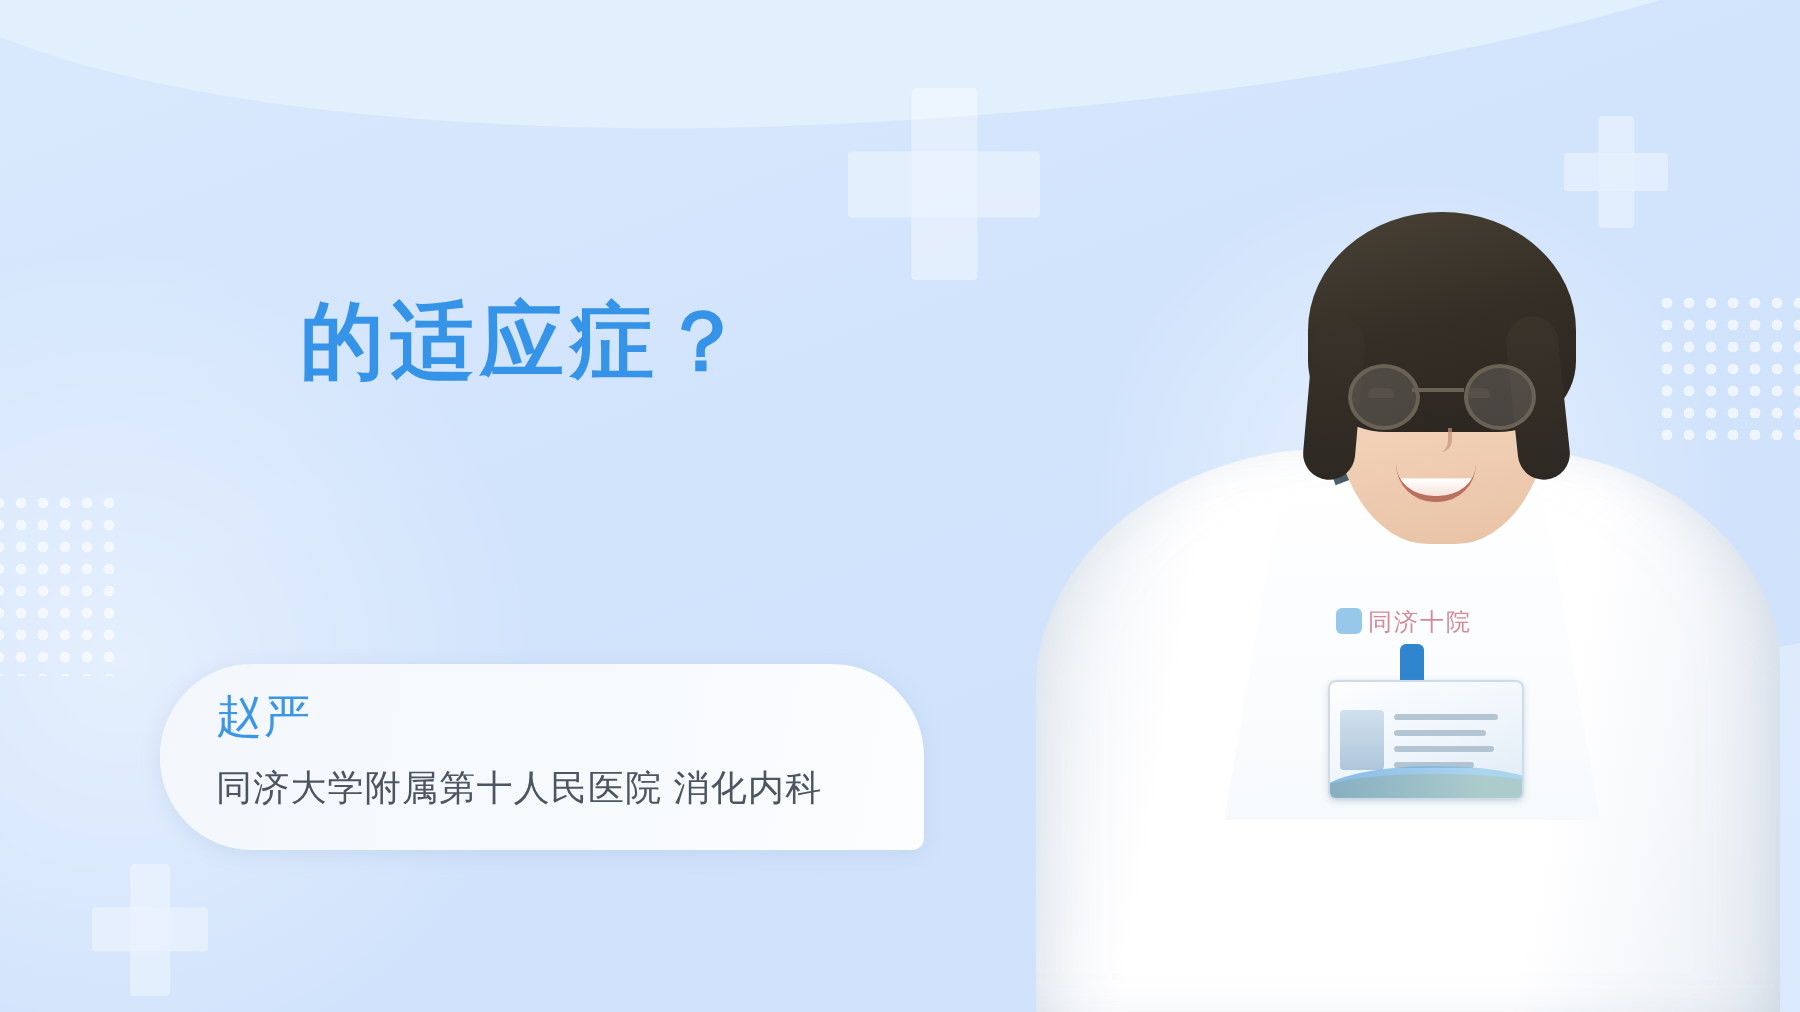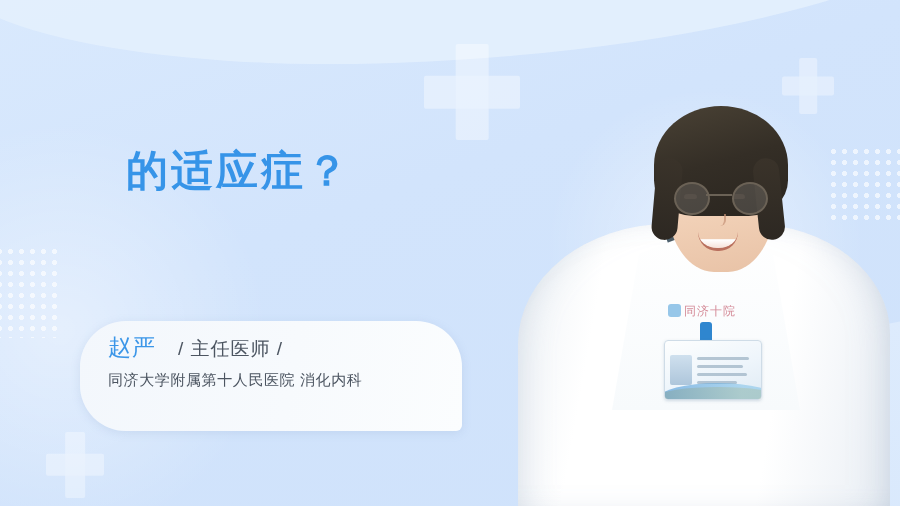--- a/index.html
+++ b/index.html
@@ -338,36 +338,36 @@
     background: #2f8ddb;
     color: #ffffff;
     font-size: 40px;
     font-weight: 700;
     letter-spacing: 3px;
     padding: 7px 14px 9px 14px;
     line-height: 1;
   }
   .headline-sub {
     margin-top: 14px;
-    margin-left: 32px;
+    margin-left: 56px;
     color: #3694e8;
     font-size: 42px;
     font-weight: 700;
     letter-spacing: 3px;
     line-height: 1;
     white-space: nowrap;
   }
 
   
   .info-card {
     position: absolute;
     left: 80px;
-    top: 321px;
+    top: 332px;
     width: 382px;
-    height: 110px;
+    height: 93px;
     background: linear-gradient(100deg, #f3f7fc 0%, #f7fafd 55%, #fbfdfe 100%);
     border-radius: 46px 46px 6px 46px;
     box-shadow: 0 2px 10px rgba(120,150,190,0.18);
   }
   .info-row-name {
     position: absolute;
     left: 28px;
     top: 11px;
     display: flex;
     align-items: baseline;
@@ -383,21 +383,21 @@
     margin-left: 22px;
     color: #4c5561;
     font-size: 19px;
     letter-spacing: 1px;
   }
   .doc-org {
     position: absolute;
     left: 28px;
     top: 50px;
     color: #4c5561;
-    font-size: 15px;
+    font-size: 18px;
     letter-spacing: 0.6px;
     white-space: nowrap;
   }
 </style>
 </head>
 <body>
 
 <div class="poster">
 
   <div class="bg-top-band"></div>
@@ -452,18 +452,17 @@
     </div>
   </div>
 
   <div class="headline">
     <div class="headline-sub">的适应症？</div>
   </div>
 
   <div class="info-card">
     <div class="info-row-name">
       <span class="doc-name">赵严</span>
-      <span class="doc-title">/ 主任医师 /</span>
     </div>
     <div class="doc-org">同济大学附属第十人民医院  消化内科</div>
   </div>
 
 </div>
 
 </body></html>

